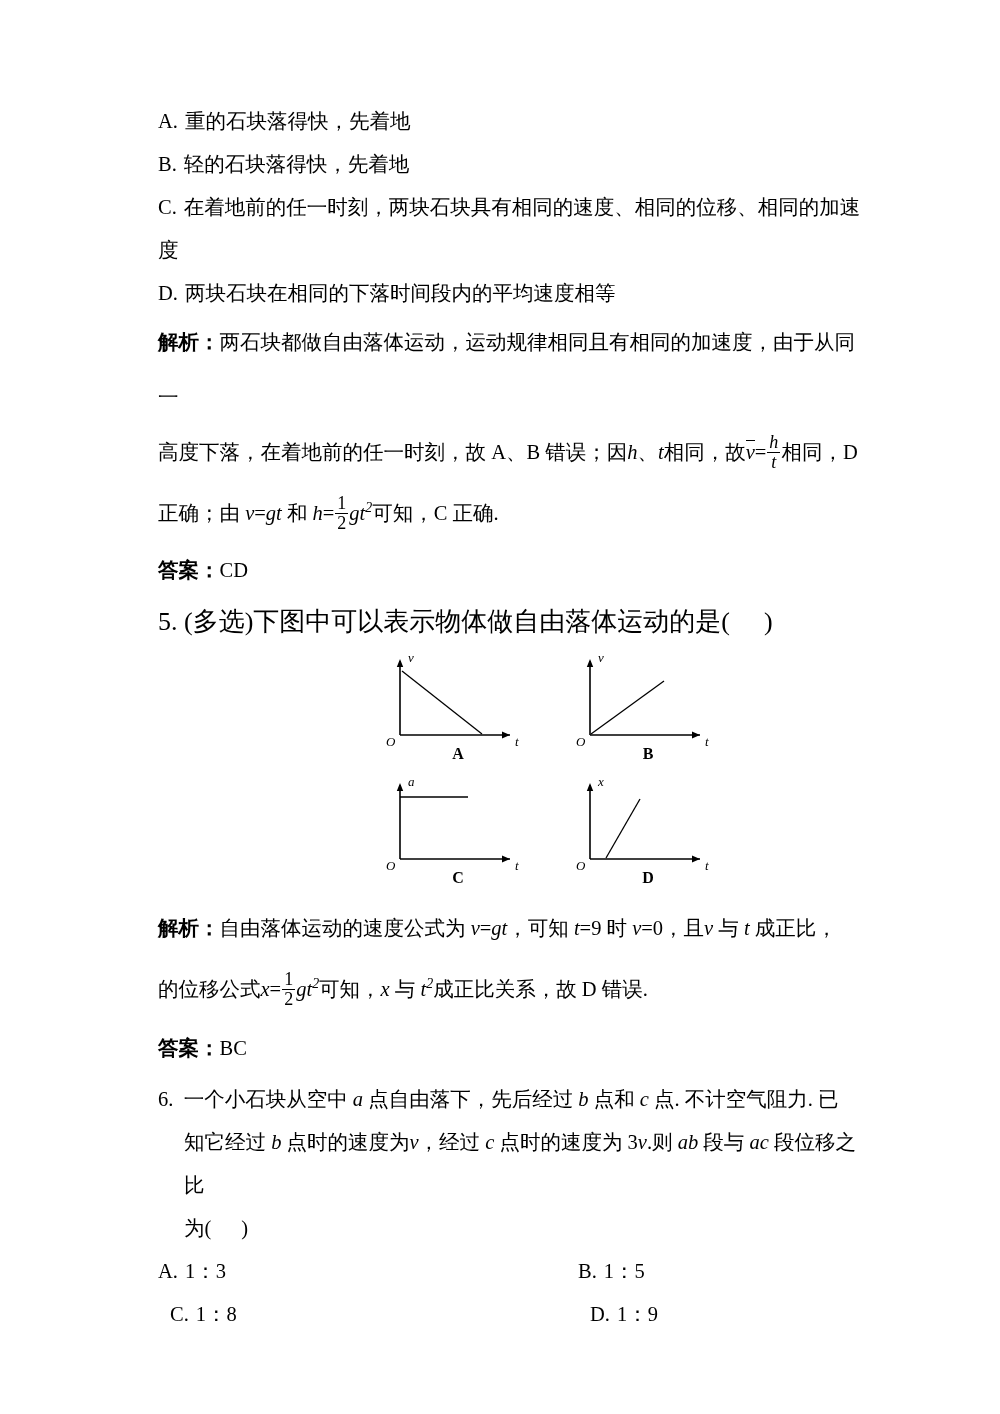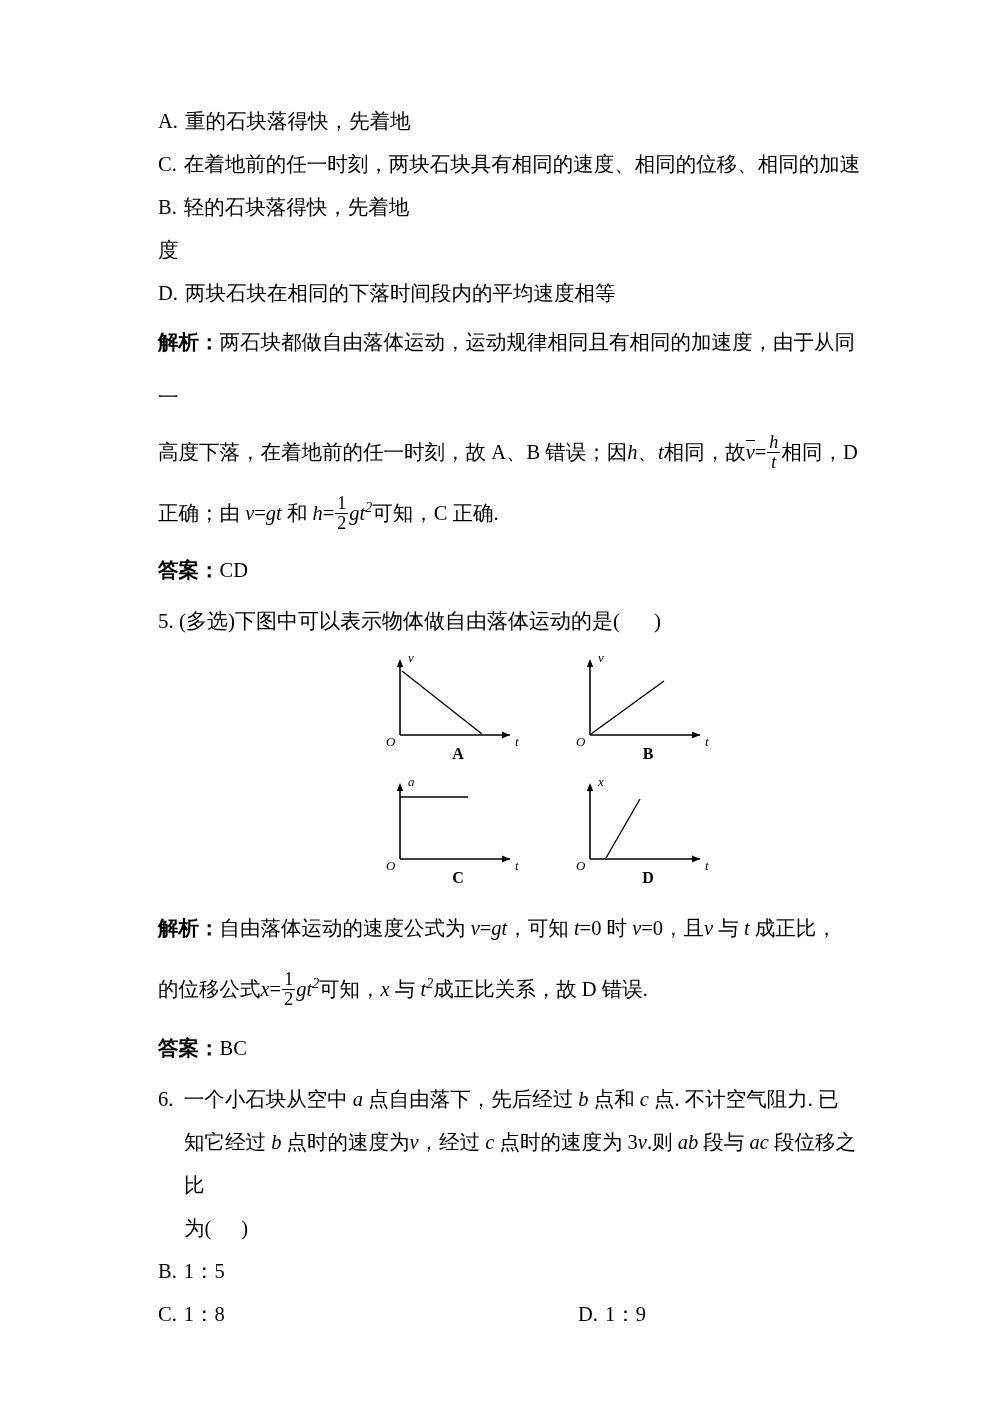--- a/index.html
+++ b/index.html
@@ -20,21 +20,21 @@
     width: 1000px; height: 1229px;
     padding: 100px 140px 0 150px;
   }
   .opt {
     font-size: 20.5px;
     line-height: 43px;
     white-space: nowrap;
   }
   .opt .lbl { margin-right: 7px; }
 
-  .qnum { font-size: 21px; line-height: 43px; }
+  .qnum { font-size: 26px; line-height: 43px; }
 
   .hang {
     font-size: 20.5px;
     line-height: 43px;
   }
 
   
   .sol { line-height: 55px; font-size: 20.5px; }
   .sol .lead { font-weight: 700; font-family: Liberation Serif, serif; }
 
@@ -86,24 +86,24 @@
 </style>
 </head>
 <body>
 
 <div class="page">
 
   <div class="opt">
     <span class="lbl">A.</span><span>重的石块落得快，先着地</span>
   </div>
   <div class="opt">
+    <span class="lbl">B.</span><span>轻的石块落得快，先着地</span>
+  </div>
+  <div class="opt">
     <span class="lbl">C.</span><span>在着地前的任一时刻，两块石块具有相同的速度、相同的位移、相同的加速</span>
-  </div>
-  <div class="opt">
-    <span class="lbl">B.</span><span>轻的石块落得快，先着地</span>
   </div>
   <div class="opt">
     <span>度</span>
   </div>
   <div class="opt">
     <span class="lbl">D.</span><span>两块石块在相同的下落时间段内的平均速度相等</span>
   </div>
 
   <div class="sol">
     <div>
@@ -185,21 +185,21 @@
           <text x="30" y="13" font-size="13" font-style="italic" font-family="Liberation Serif, serif">x</text>
           <text x="137" y="97" font-size="13" font-style="italic" font-family="Liberation Serif, serif">t</text>
         </svg>
         <div class="figlabel">D</div>
       </div>
     </div>
   </div>
 
   <div class="sol" style="margin-top:14px;">
     <div>
-      <span class="lead">解析：</span><span>自由落体运动的速度公式为</span>&nbsp;<span class="mi">v</span><span>=</span><span class="mi">gt</span><span>，可知</span>&nbsp;<span class="mi">t</span><span>=0 时</span>&nbsp;<span class="mi">v</span><span>=0，且</span><span class="mi">v</span>&nbsp;<span>与</span>&nbsp;<span class="mi">t</span>&nbsp;<span>成正比，</span>
+      <span class="lead">解析：</span><span>自由落体运动的速度公式为</span>&nbsp;<span class="mi">v</span><span>=</span><span class="mi">gt</span><span>，可知</span>&nbsp;<span class="mi">t</span><span>=9 时</span>&nbsp;<span class="mi">v</span><span>=0，且</span><span class="mi">v</span>&nbsp;<span>与</span>&nbsp;<span class="mi">t</span>&nbsp;<span>成正比，</span>
     </div>
     <div>
       <span>的位移公式</span><span class="mi">x</span><span>=</span><span class="frac"><span class="num">1</span><span class="den">2</span></span><span class="mi">g</span><span class="mi">t</span><span class="sup mi">2</span><span>可知，</span><span class="mi">x</span>&nbsp;<span>与</span>&nbsp;<span class="mi">t</span><span class="sup mi">2</span><span>成正比关系，故 D 错误.</span>
     </div>
   </div>
 
   <div class="ans" style="margin-top:10px;">
     <span class="lead">答案：</span><span>BC</span>
   </div>
 
@@ -207,26 +207,29 @@
     <span>6.</span>&nbsp;&nbsp;<span>一个小石块从空中</span>&nbsp;<span class="mi">a</span>&nbsp;<span>点自由落下，先后经过</span>&nbsp;<span class="mi">b</span>&nbsp;<span>点和</span>&nbsp;<span class="mi">c</span>&nbsp;<span>点. 不计空气阻力. 已</span>
   </div>
   <div class="hang" style="padding-left:26px;">
     <span>知它经过</span>&nbsp;<span class="mi">b</span>&nbsp;<span>点时的速度为</span><span class="mi">v</span><span>，经过</span>&nbsp;<span class="mi">c</span>&nbsp;<span>点时的速度为 3</span><span class="mi">v</span><span>.则</span>&nbsp;<span class="mi">ab</span>&nbsp;<span>段与</span>&nbsp;<span class="mi">ac</span>&nbsp;<span>段位移之比</span>
   </div>
   <div class="hang" style="padding-left:26px;">
     <span>为(</span><span style="display:inline-block;width:30px;"></span><span>)</span>
   </div>
 
   <div class="opt" style="display:flex;">
+    <div style="width:420px;">
+      <span class="lbl">A.</span><span>1：3</span>
+    </div>
     <div>
       <span class="lbl">B.</span><span>1：5</span>
     </div>
   </div>
   <div class="opt" style="display:flex;">
-    <div style="width:420px;">
+    <div style="width:420px;margin-left:12px;">
       <span class="lbl">C.</span><span>1：8</span>
     </div>
     <div>
       <span class="lbl">D.</span><span>1：9</span>
     </div>
   </div>
 
   <div class="sol" style="margin-top:18px;">
     <div>
       &nbsp;&nbsp;&nbsp;&nbsp;&nbsp;&nbsp;&nbsp;&nbsp;

